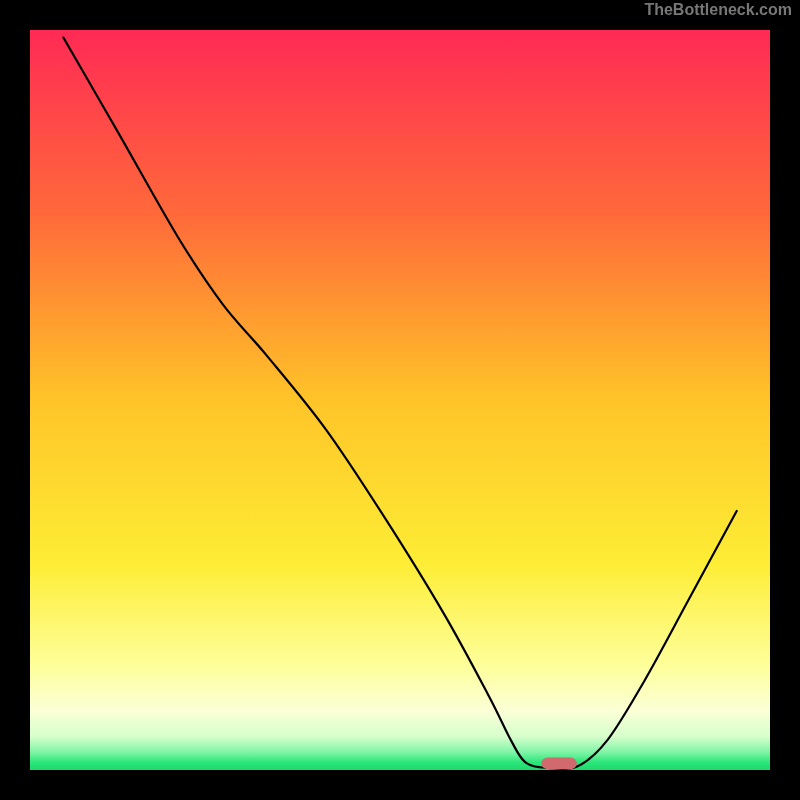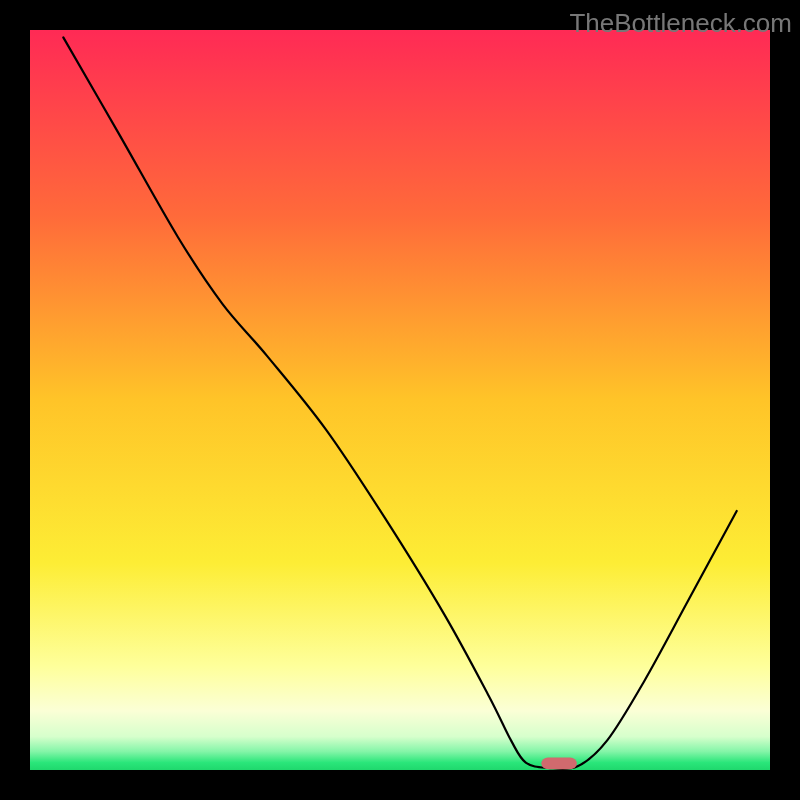--- a/index.html
+++ b/index.html
@@ -3,25 +3,25 @@
   <meta charset="utf-8">
   <style>
     body { margin: 0; }
     .chart-container {
       position: relative;
       width: 800px;
       height: 800px;
     }
     .watermark {
       position: absolute;
-      top: 8px;
+      top: 1px;
       right: 8px;
       font-family: Arial, Helvetica, sans-serif;
-      font-size: 26px;
-      font-weight: normal;
+      font-size: 16px;
+      font-weight: bold;
       color: #777777;
       z-index: 10;
       user-select: none;
     }
     .curve { fill: none; stroke: #000; stroke-width: 2.2; stroke-linecap: round; }
     .frame { fill: #000; }
   </style>
 </head>
 <body>
 

